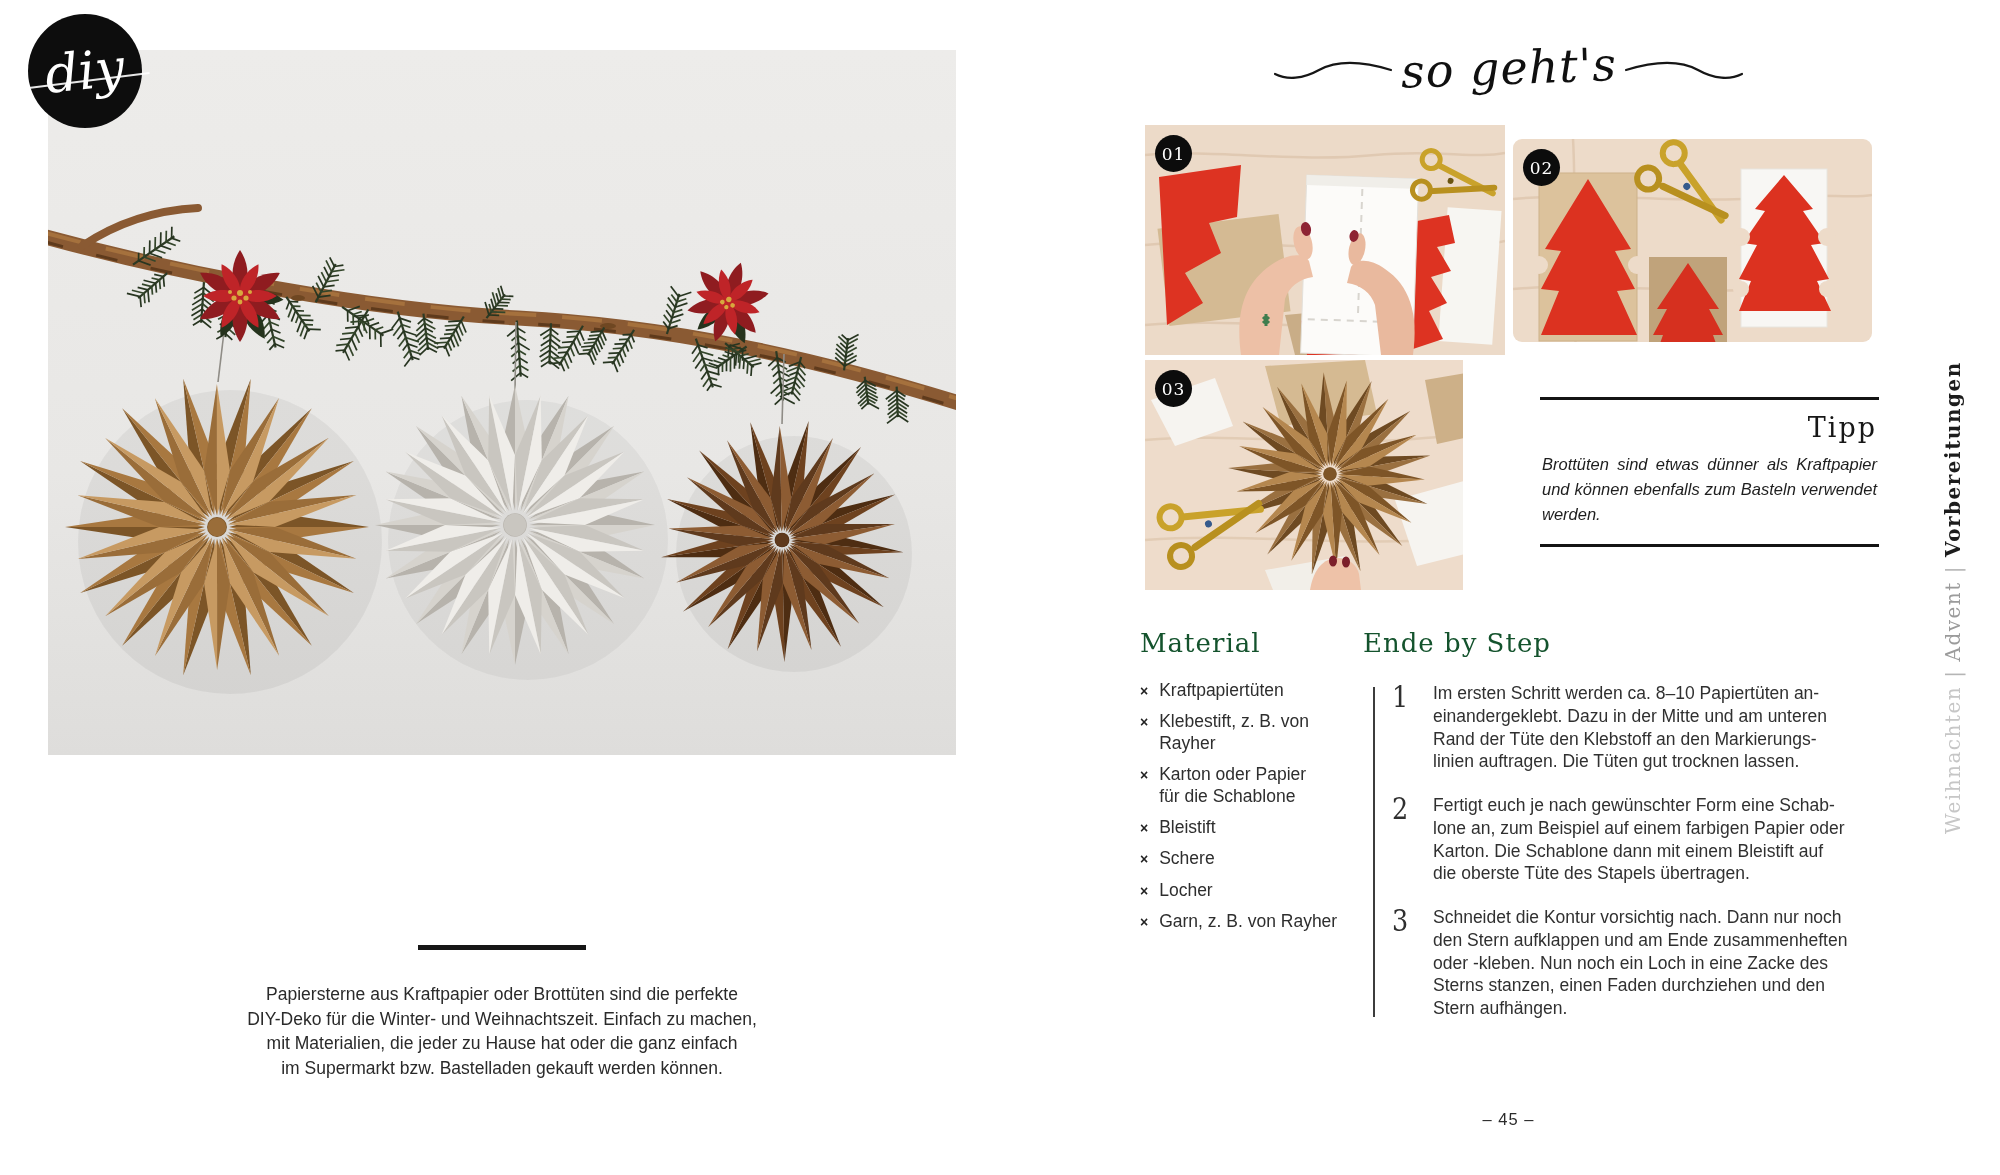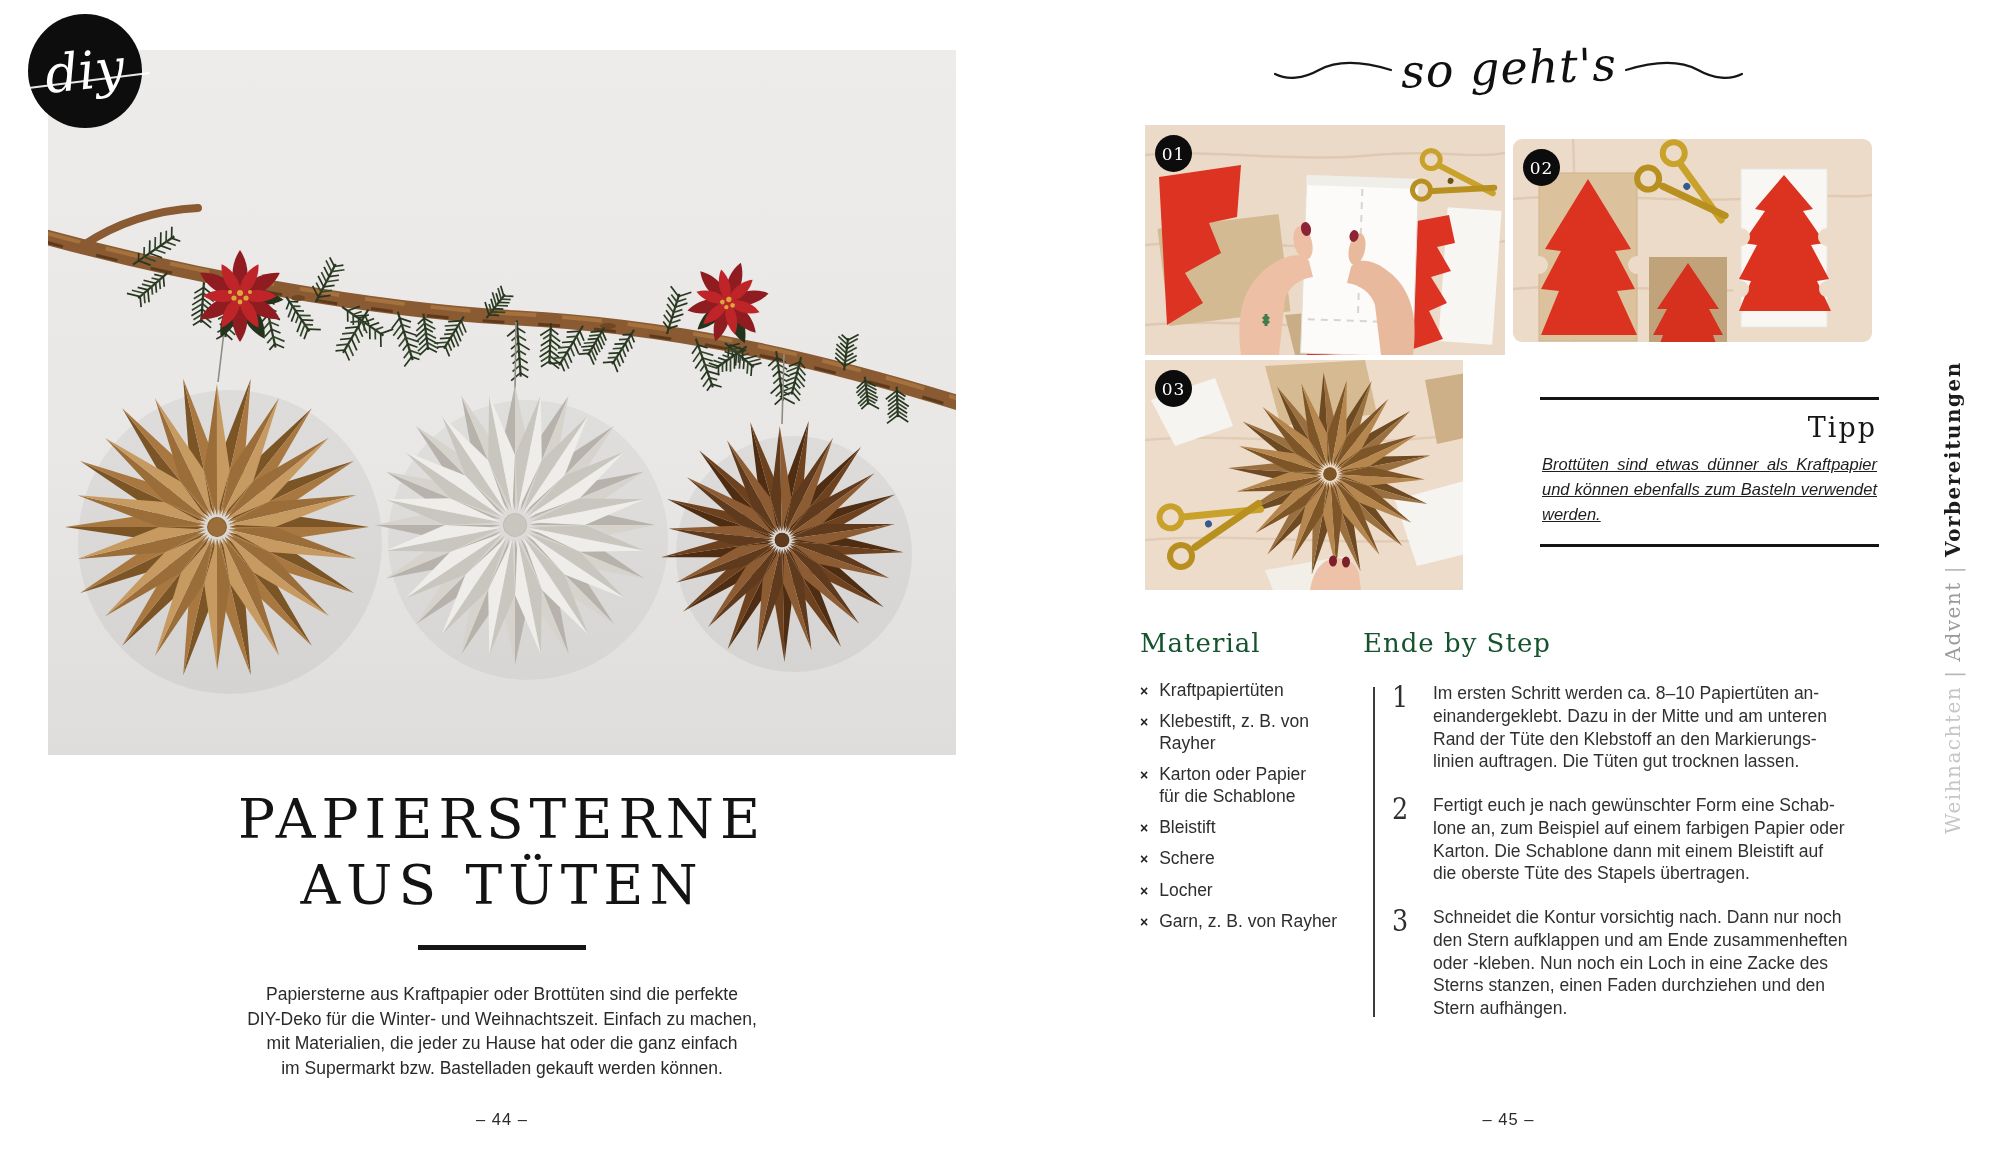--- a/index.html
+++ b/index.html
@@ -30,21 +30,21 @@
   .script-head .word{font-family:"DejaVu Serif", serif;font-style:italic;font-size:46px;color:#101010;
                transform:rotate(-2deg);letter-spacing:1px;}
   .photo{position:absolute;overflow:hidden;}
   .photo svg{display:block;}
   .photo-label{position:absolute;left:10px;top:10px;width:37px;height:37px;border-radius:50%;
                background:#0c0c0c;color:#fff;font-family:"DejaVu Serif", serif;font-size:17px;
                letter-spacing:1px;display:flex;align-items:center;justify-content:center;z-index:3;}
   .tip-box{position:absolute;left:1540px;top:397px;width:335px;border-top:3px solid #141414;
            border-bottom:3px solid #141414;padding:12px 2px 18px 2px;}
   .tip-title{font-family:"DejaVu Serif", serif;font-size:27px;letter-spacing:2px;color:#171717;text-align:right;}
-  .tip-text{margin-top:9px;font-style:italic;font-size:16.5px;line-height:1.5;text-align:justify;color:#1e1e1e;text-decoration:underline;}
+  .tip-text{margin-top:9px;font-style:italic;font-size:16.5px;line-height:1.5;text-align:justify;color:#1e1e1e;}
   .col-head{position:absolute;top:628px;font-family:"DejaVu Serif", serif;font-size:26px;
             letter-spacing:1px;color:#14532d;}
   .material-head{left:1140px;}
   .steps-head{left:1363px;}
   .material-list{position:absolute;left:1140px;top:680px;width:220px;list-style:none;margin:0;padding:0;}
   .material-list li{display:flex;gap:11px;margin-bottom:9px;font-size:17.5px;line-height:1.25;color:#2e2e2e;}
   .material-list .bullet{font-weight:bold;font-size:14px;line-height:1.6;color:#222;}
   .material-list .mat-text{white-space:pre-line;}
   .steps-rule{position:absolute;left:1373px;top:687px;width:2px;height:330px;background:#3c3c3c;}
   .steps{position:absolute;left:1392px;top:682px;width:492px;}
@@ -751,30 +751,25 @@
           <polygon points="761.8,457.2 784.9,388.0 737.8,482.3" fill="#8d5c33"></polygon>
           <polygon points="761.8,457.2 826.5,423.3 741.0,485.0" fill="#5f3a1d"></polygon>
           <polygon points="773.9,473.9 826.5,423.3 741.0,485.0" fill="#8d5c33"></polygon>
           <polygon points="773.9,473.9 846.9,473.9 742.5,488.8" fill="#5f3a1d"></polygon>
           <polygon points="776.8,494.3 846.9,473.9 742.5,488.8" fill="#8d5c33"></polygon>
           <circle cx="734" cy="490" r="6.88" fill="#5f3a1d"></circle>
         </g>
     </svg>
   </div>
 
-  <div class="title">
-    <div>PAPIERSTERNE</div>
-    <div>AUS TÜTEN</div>
-  </div>
   <div class="title-rule"></div>
   <div class="intro">Papiersterne aus Kraftpapier oder Brottüten sind die perfekte
 DIY-Deko für die Winter- und Weihnachtszeit. Einfach zu machen,
 mit Materialien, die jeder zu Hause hat oder die ganz einfach
 im Supermarkt bzw. Bastelladen gekauft werden können.</div>
-  <div class="pagenum left">– 44 –</div>
 
   <div class="script-head">
     <svg width="120" height="36" viewBox="0 0 120 36">
       <path d="M2,24 C14,30 30,29 46,20 C66,9 92,12 118,20" fill="none" stroke="#161616" stroke-width="2.2" stroke-linecap="round"></path>
     </svg>
     <span class="word">so geht's</span>
     <svg width="120" height="36" viewBox="0 0 120 36" style="transform:scaleX(-1)">
       <path d="M2,24 C14,30 30,29 46,20 C66,9 92,12 118,20" fill="none" stroke="#161616" stroke-width="2.2" stroke-linecap="round"></path>
     </svg>
   </div>

